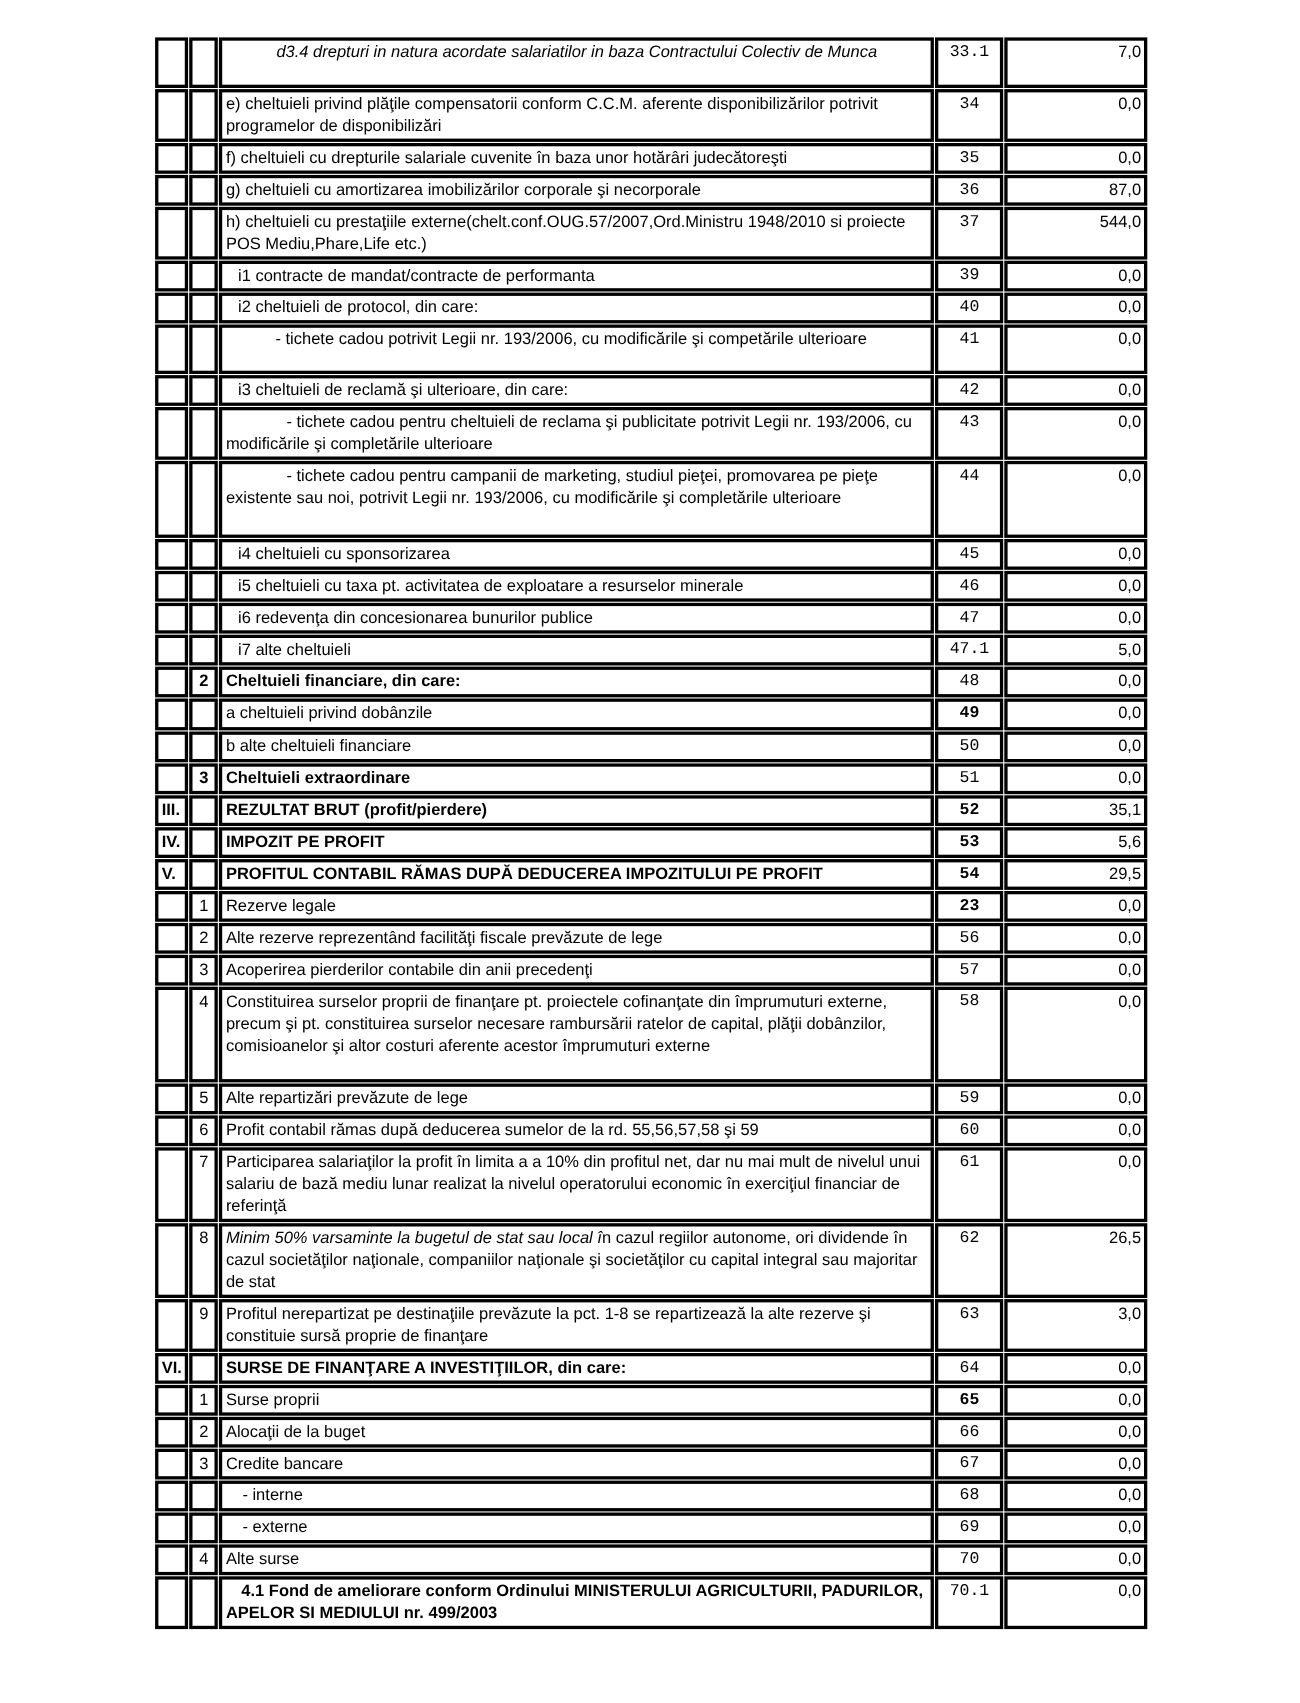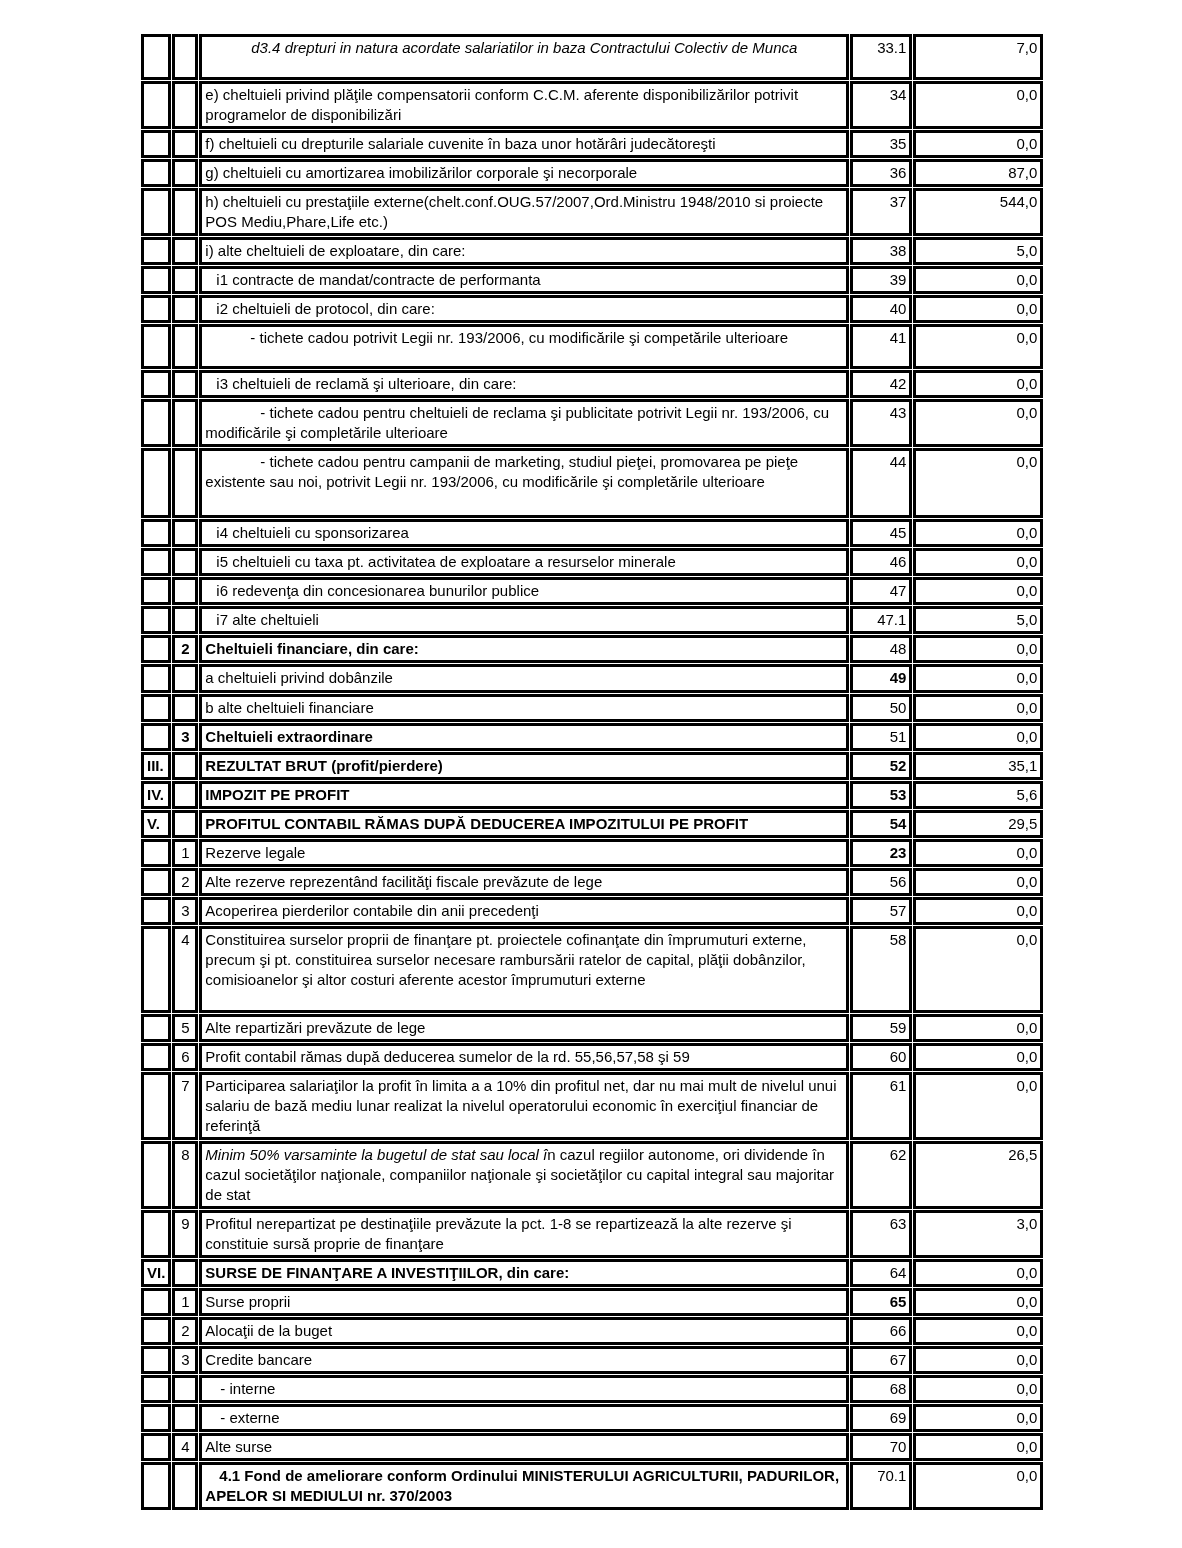--- a/index.html
+++ b/index.html
@@ -16,21 +16,21 @@
   }
   table.fin td{
     border:3px solid #000;background:#fff;
     font-size:15px;line-height:20px;
     padding:1px 3px;vertical-align:top;
     word-wrap:break-word;
   }
   td.c-roman{font-weight:bold;vertical-align:middle;padding-left:2px;}
   td.c-num{text-align:center;vertical-align:middle;padding:1px 0;}
   td.c-desc{padding-left:4px;padding-right:4px;}
-  td.c-rd{text-align:right;vertical-align:middle;}
+  td.c-rd{text-align:center;vertical-align:middle;font-family:Liberation Mono, monospace;}
   td.c-val{text-align:right;vertical-align:middle;padding-right:6px;}
   .bold{font-weight:bold;}
   i{font-style:italic;}
 </style>
 </head>
 <body>
 
 <div class="sheet">
   <table class="fin">
     <colgroup>
@@ -69,27 +69,20 @@
           <td class="c-rd">36</td>
           <td class="c-val">87,0</td>
         </tr>
         <tr style="height: 48px;">
           <td class="c-roman"></td>
           <td class="c-num"></td>
           <td class="c-desc">h) cheltuieli cu prestaţiile externe(chelt.conf.OUG.57/2007,Ord.Ministru 1948/2010 si proiecte POS Mediu,Phare,Life etc.)</td>
           <td class="c-rd">37</td>
           <td class="c-val">544,0</td>
         </tr>
-        <tr style="height: 25px;">
-          <td class="c-roman"></td>
-          <td class="c-num"></td>
-          <td class="c-desc">i) alte cheltuieli de exploatare, din care:</td>
-          <td class="c-rd">38</td>
-          <td class="c-val">5,0</td>
-        </tr>
         <tr style="height: 26px; margin-left: 16px;">
           <td class="c-roman"></td>
           <td class="c-num"></td>
           <td class="c-desc" style="padding-left: 14px;">i1 contracte de mandat/contracte de performanta</td>
           <td class="c-rd">39</td>
           <td class="c-val">0,0</td>
         </tr>
         <tr style="height: 25px;">
           <td class="c-roman"></td>
           <td class="c-num"></td>
@@ -310,19 +303,19 @@
         <tr style="height: 24px;">
           <td class="c-roman"></td>
           <td class="c-num">4</td>
           <td class="c-desc">Alte surse</td>
           <td class="c-rd">70</td>
           <td class="c-val">0,0</td>
         </tr>
         <tr style="height: 46px;">
           <td class="c-roman"></td>
           <td class="c-num"></td>
-          <td class="c-desc bold" style="text-indent: 14px;">4.1 Fond de ameliorare conform Ordinului MINISTERULUI AGRICULTURII, PADURILOR, APELOR SI MEDIULUI nr. 370/2003</td>
+          <td class="c-desc bold" style="text-indent: 14px;">4.1 Fond de ameliorare conform Ordinului MINISTERULUI AGRICULTURII, PADURILOR, APELOR SI MEDIULUI nr. 499/2003</td>
           <td class="c-rd">70.1</td>
           <td class="c-val">0,0</td>
         </tr>
       </tbody>
   </table>
 </div>
 
 </body></html>

